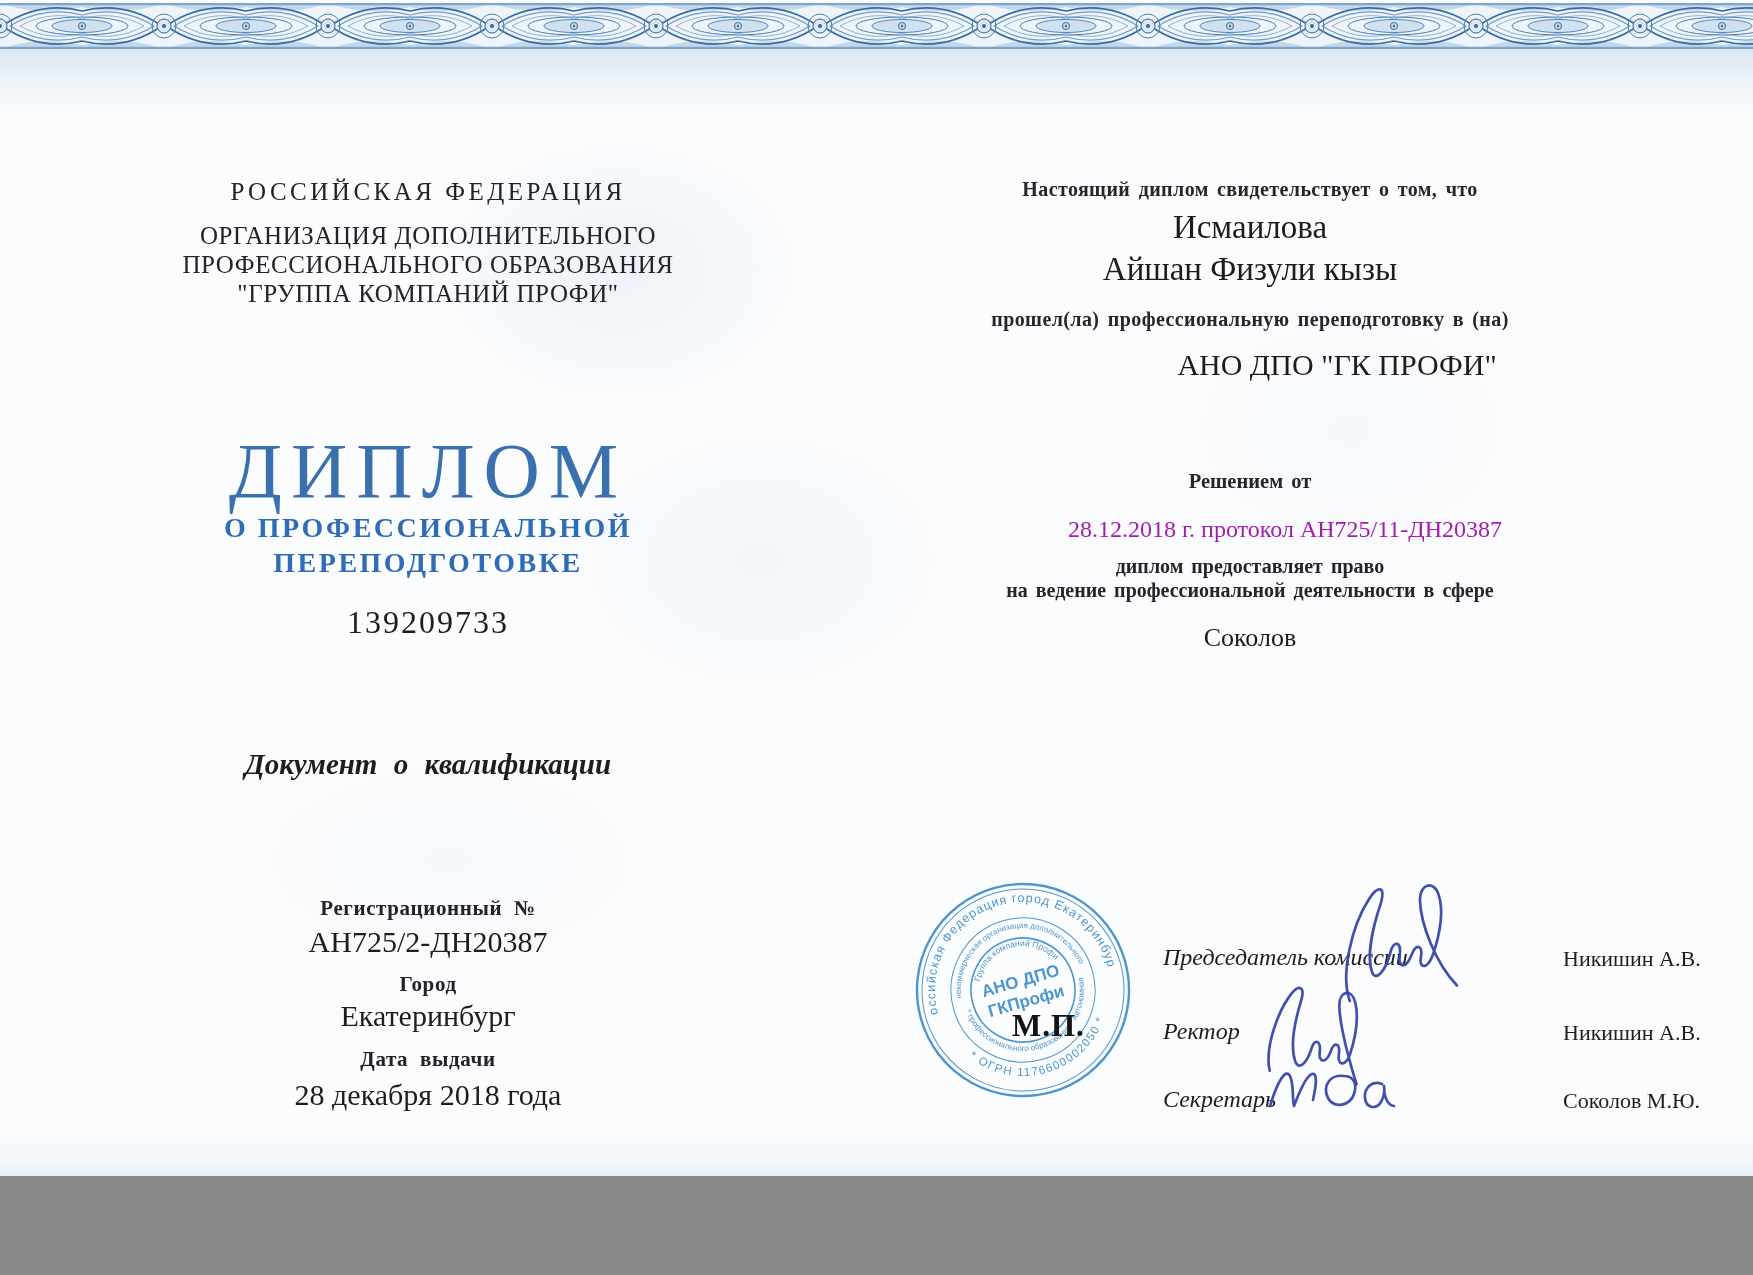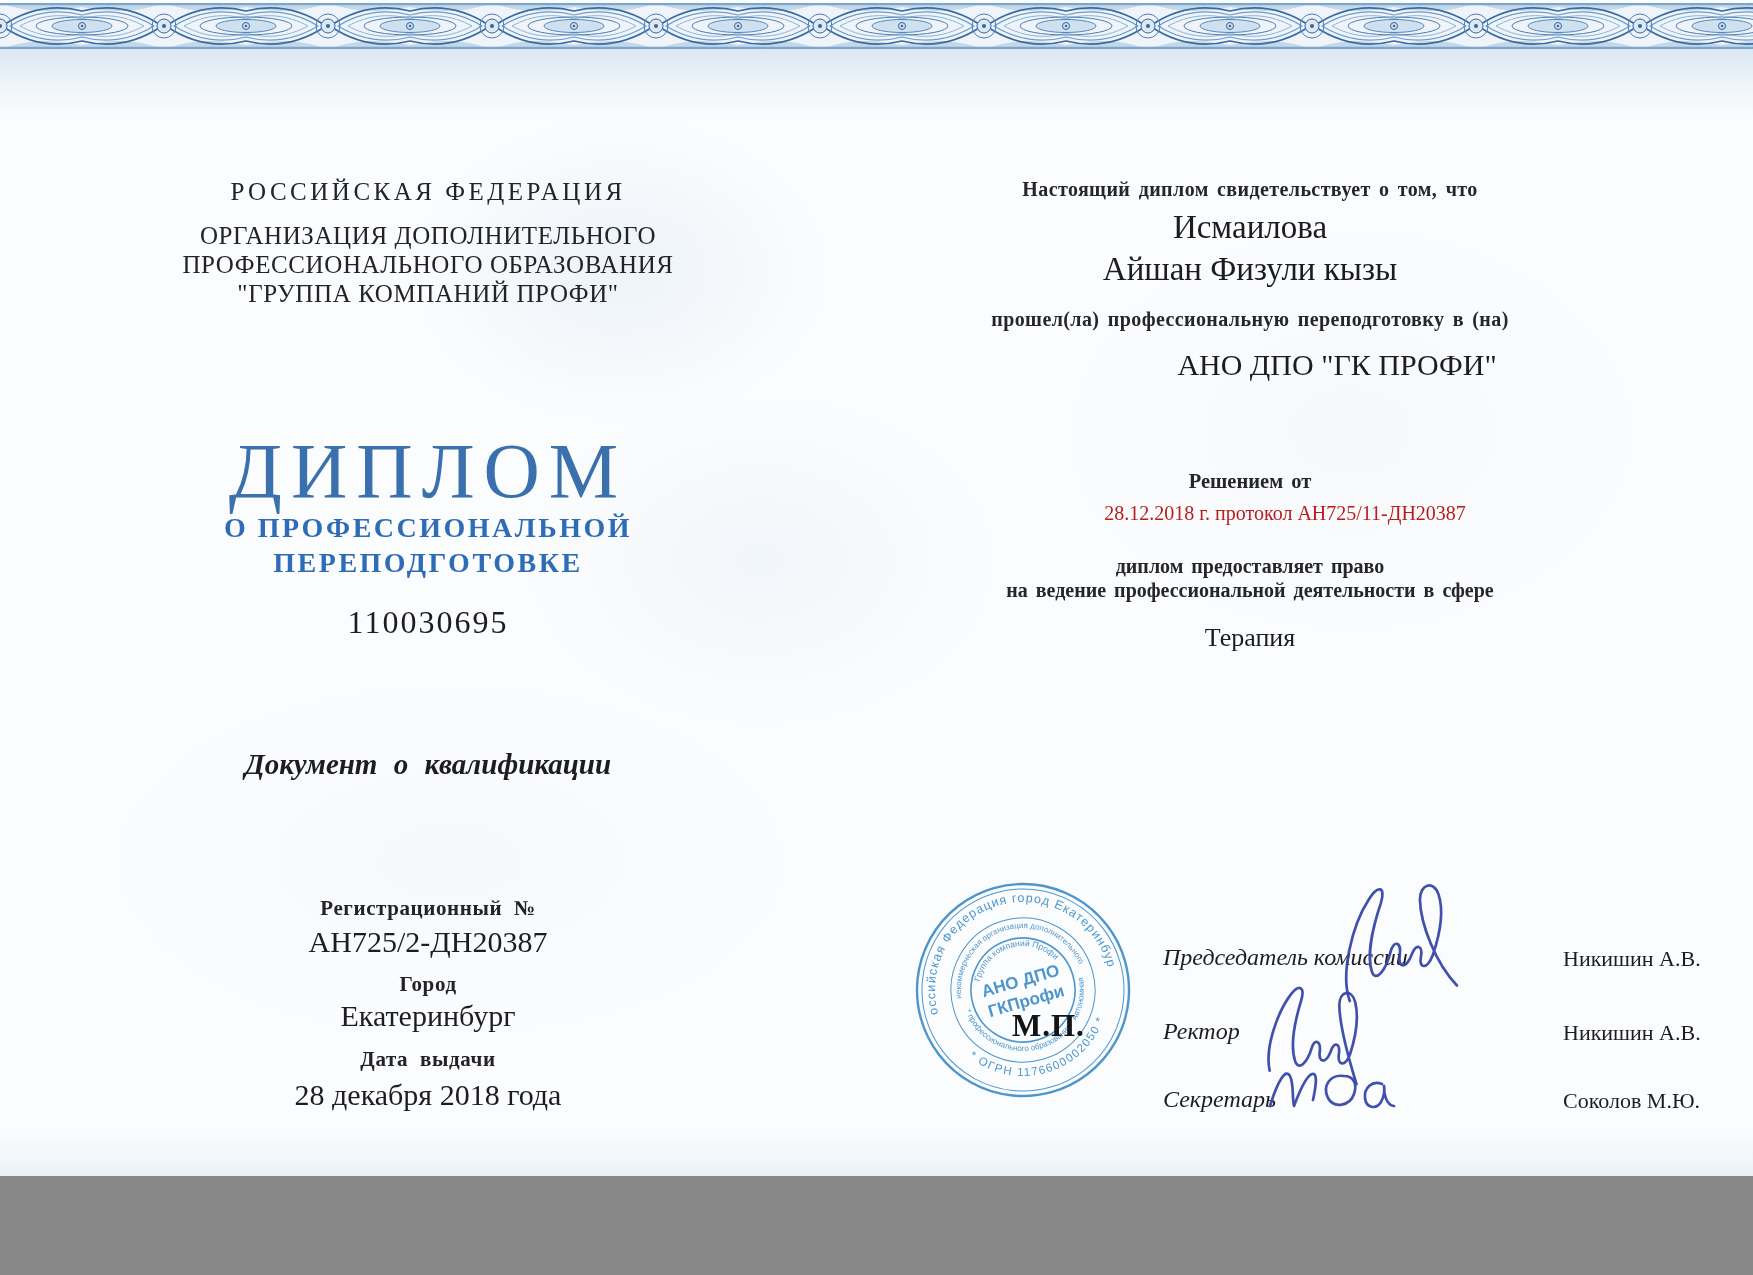--- a/index.html
+++ b/index.html
@@ -50,21 +50,21 @@
   .date-lbl{top:1047px;} .date-val{top:1078px;}
 
   
   .rcol{left:950px;width:600px;}
   .intro{top:178px;font-size:20px;font-weight:700;word-spacing:3px;letter-spacing:.4px;}
   .surname{top:209px;font-size:33px;color:#1c1c1e;text-align:center;}
   .given{top:251px;font-size:33px;color:#1c1c1e;}
   .passed{top:308px;font-size:20px;font-weight:700;word-spacing:3px;letter-spacing:.4px;}
   .org-short{left:1087px;width:500px;top:348px;font-size:30px;color:#1c1c1e;}
   .dec-lbl{top:470px;font-size:20.5px;font-weight:700;word-spacing:3px;}
-  .dec-val{left:1000px;width:570px;top:502px;font-size:20px;color:#b91c1c;}
+  .dec-val{left:1000px;width:570px;top:516px;font-size:24px;color:#a21caf;}
   .grants1{top:555px;font-size:20px;font-weight:700;word-spacing:3px;}
   .grants2{top:579px;font-size:20px;font-weight:700;word-spacing:3px;}
   .sphere{top:623px;font-size:26px;color:#1c1c1e;}
 
   
   .role{left:1163px;width:260px;font-size:24px;font-style:italic;color:#1d1d20;}
   .sname{left:1563px;width:180px;font-size:22px;color:#1d1d20;}
   .role-1{top:944px;} .role-2{top:1018px;} .role-3{top:1086px;}
   .sname-1{top:946px;} .sname-2{top:1020px;} .sname-3{top:1088px;}
   .sig{pointer-events:none;}
@@ -126,41 +126,41 @@
 
   <div class="abs lcol ctr orgname">
     <div>ОРГАНИЗАЦИЯ ДОПОЛНИТЕЛЬНОГО</div>
     <div>ПРОФЕССИОНАЛЬНОГО ОБРАЗОВАНИЯ</div>
     <div>"ГРУППА КОМПАНИЙ ПРОФИ"</div>
   </div>
 
   <div class="abs lcol ctr dip-title">ДИПЛОМ</div>
   <div class="abs lcol ctr dip-sub1">О ПРОФЕССИОНАЛЬНОЙ</div>
   <div class="abs lcol ctr dip-sub2">ПЕРЕПОДГОТОВКЕ</div>
-  <div class="abs lcol ctr dip-num">110030695</div>
+  <div class="abs lcol ctr dip-num">139209733</div>
   <div class="abs lcol ctr doc-kind">Документ о квалификации</div>
 
   <div class="abs lcol ctr lbl reg-lbl">Регистрационный №</div>
   <div class="abs lcol ctr val reg-val">АН725/2-ДН20387</div>
   <div class="abs lcol ctr lbl city-lbl">Город</div>
   <div class="abs lcol ctr val city-val">Екатеринбург</div>
   <div class="abs lcol ctr lbl date-lbl">Дата выдачи</div>
   <div class="abs lcol ctr val date-val">28 декабря 2018 года</div>
 
   <div class="abs rcol ctr intro">Настоящий диплом свидетельствует о том, что</div>
   <div class="abs rcol ctr surname">Исмаилова</div>
   <div class="abs rcol ctr given">Айшан Физули кызы</div>
   <div class="abs rcol ctr passed">прошел(ла) профессиональную переподготовку в (на)</div>
   <div class="abs ctr org-short">АНО ДПО "ГК ПРОФИ"</div>
 
   <div class="abs rcol ctr dec-lbl">Решением от</div>
   <div class="abs ctr dec-val">28.12.2018 г. протокол АН725/11-ДН20387</div>
   <div class="abs rcol ctr grants1">диплом предоставляет право</div>
   <div class="abs rcol ctr grants2">на ведение профессиональной деятельности в сфере</div>
-  <div class="abs rcol ctr sphere">Терапия</div>
+  <div class="abs rcol ctr sphere">Соколов</div>
 
   <svg class="abs stamp" width="240" height="240" viewBox="0 0 240 240">
     <g transform="rotate(-16 120 120)">
       <circle cx="120" cy="120" r="106" fill="none" stroke="#3f8ec9" stroke-width="2.4"></circle>
       <circle cx="120" cy="120" r="101" fill="none" stroke="#3f8ec9" stroke-width="1"></circle>
       <circle cx="120" cy="120" r="72" fill="none" stroke="#3f8ec9" stroke-width="1"></circle>
       <circle cx="120" cy="120" r="52" fill="none" stroke="#3f8ec9" stroke-width="1.6"></circle>
       <defs>
         <path id="arcTop" d="M32,120 A88,88 0 1 1 208,120"></path>
         <path id="arcBot" d="M34,120 A86,86 0 0 0 206,120"></path>

